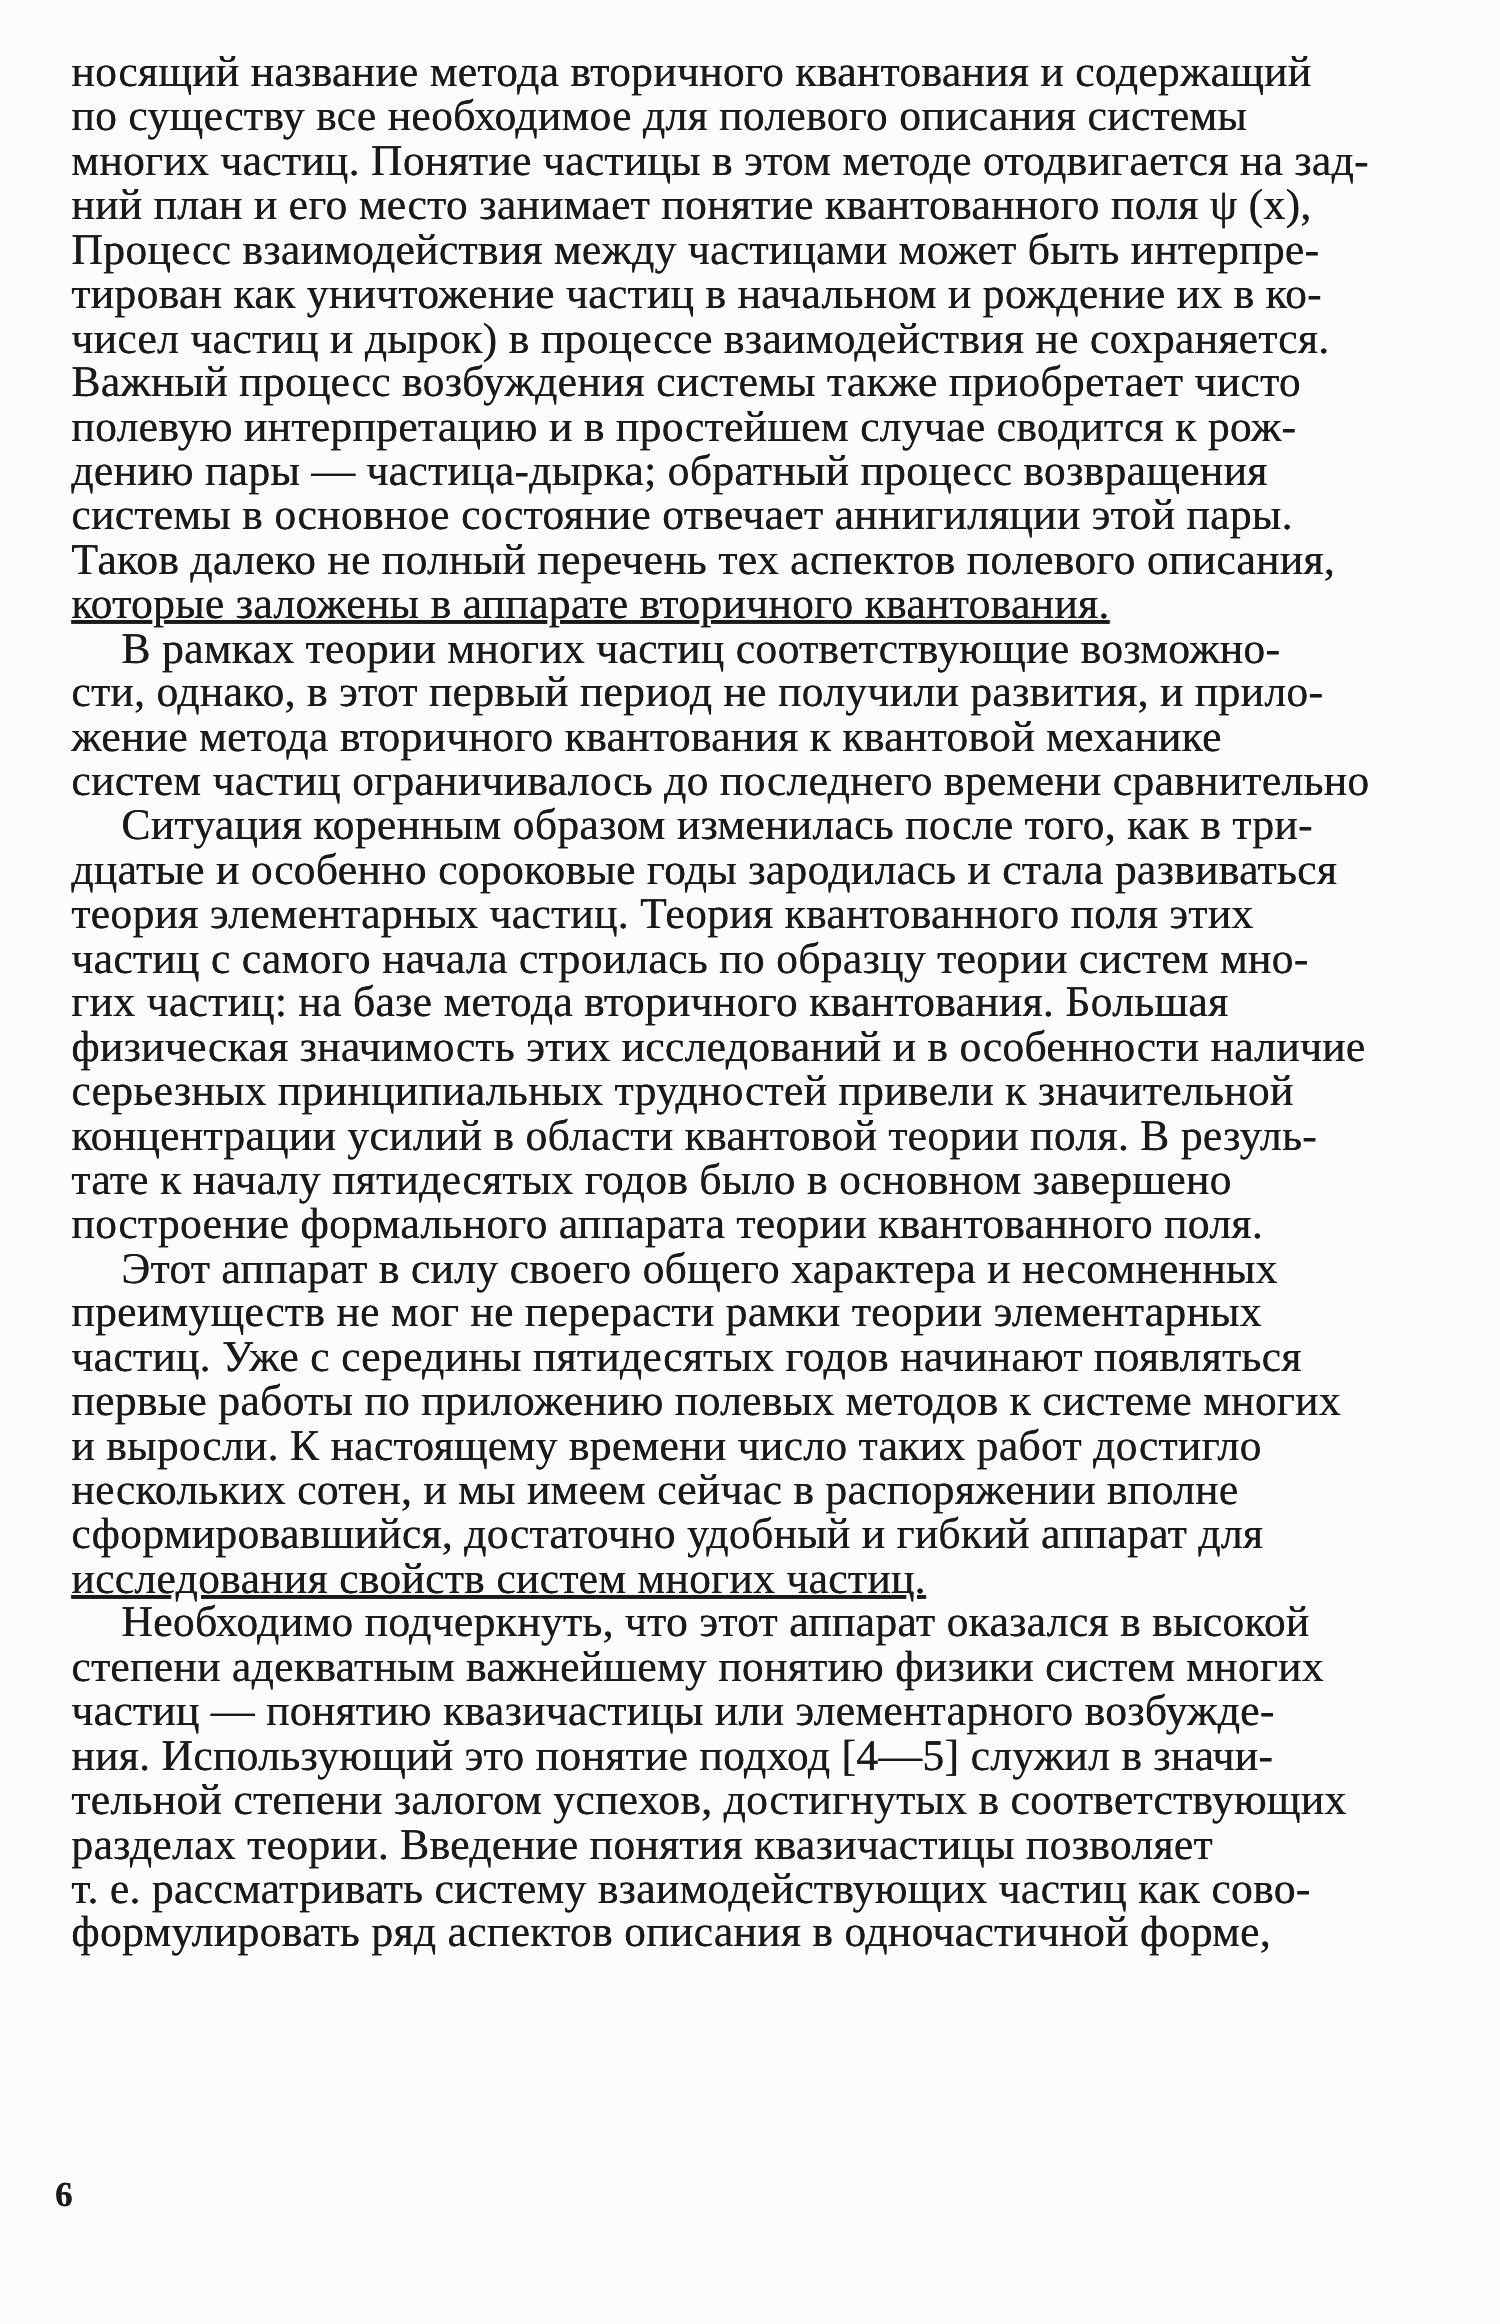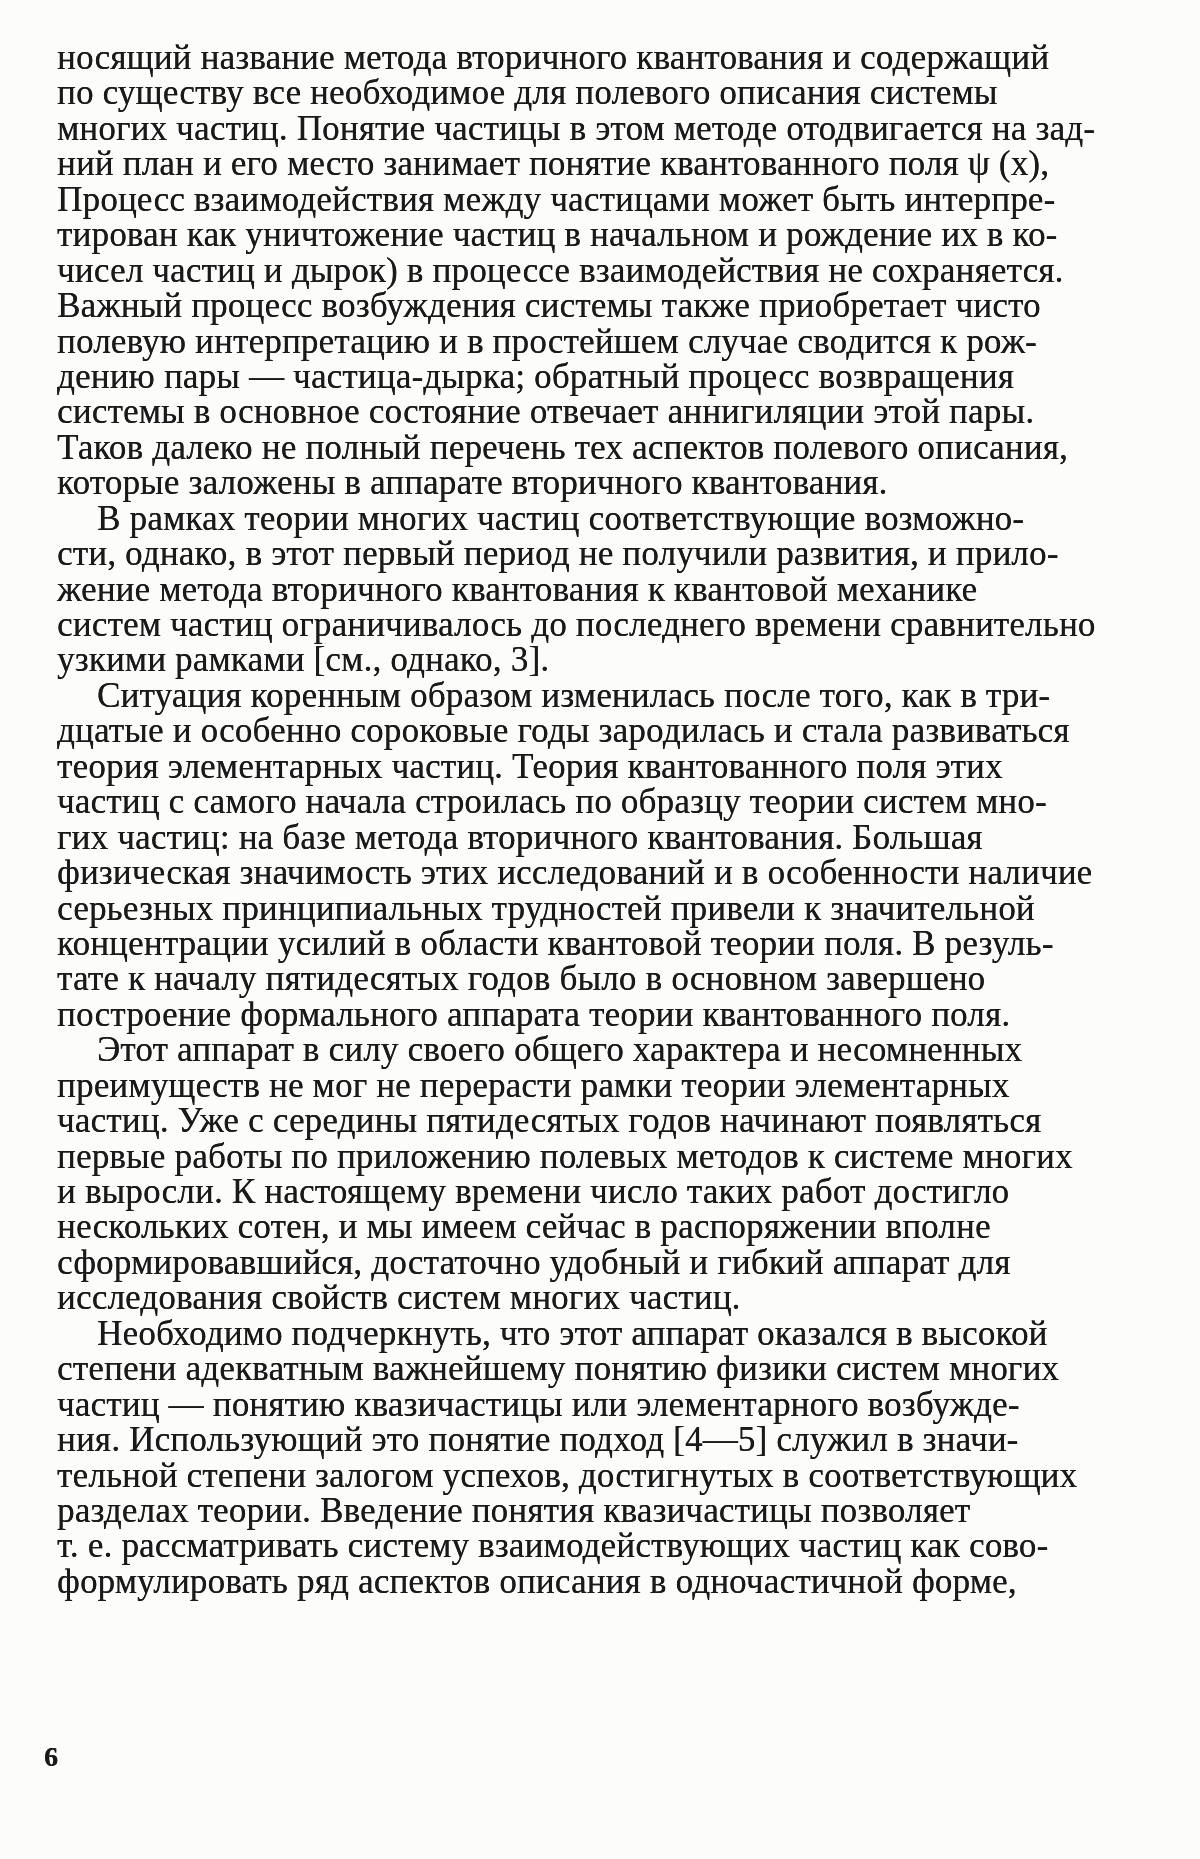--- a/index.html
+++ b/index.html
@@ -35,20 +35,21 @@
     line-height: 35.45px;
     white-space: nowrap;
     text-align: justify;
     text-align-last: justify;
     letter-spacing: 0.2px;
     text-shadow: 0.25px 0 0 currentColor;
   }
   .line.no-justify {
     text-align: left;
     text-align-last: left;
+    text-decoration: underline;
   }
   .line.indent {
     text-indent: 40px;
   }
   .page-number {
     position: absolute;
     left: 44px;
     top: 1740px;
     font-size: 28px;
     line-height: 34px;
@@ -74,21 +75,20 @@
         <div class="line">дению пары — частица-дырка; обратный процесс возвращения</div>
         <div class="line">системы в основное состояние отвечает аннигиляции этой пары.</div>
         <div class="line">Таков далеко не полный перечень тех аспектов полевого описания,</div>
         <div class="line no-justify">которые заложены в аппарате вторичного квантования.</div>
       </div>
       <div class="paragraph">
         <div class="line indent">В рамках теории многих частиц соответствующие возможно-</div>
         <div class="line">сти, однако, в этот первый период не получили развития, и прило-</div>
         <div class="line">жение метода вторичного квантования к квантовой механике</div>
         <div class="line">систем частиц ограничивалось до последнего времени сравнительно</div>
-        <div class="line no-justify">узкими рамками [см., однако, 3].</div>
       </div>
       <div class="paragraph">
         <div class="line indent">Ситуация коренным образом изменилась после того, как в три-</div>
         <div class="line">дцатые и особенно сороковые годы зародилась и стала развиваться</div>
         <div class="line">теория элементарных частиц. Теория квантованного поля этих</div>
         <div class="line">частиц с самого начала строилась по образцу теории систем мно-</div>
         <div class="line">гих частиц: на базе метода вторичного квантования. Большая</div>
         <div class="line">физическая значимость этих исследований и в особенности наличие</div>
         <div class="line">серьезных принципиальных трудностей привели к значительной</div>
         <div class="line">концентрации усилий в области квантовой теории поля. В резуль-</div>

